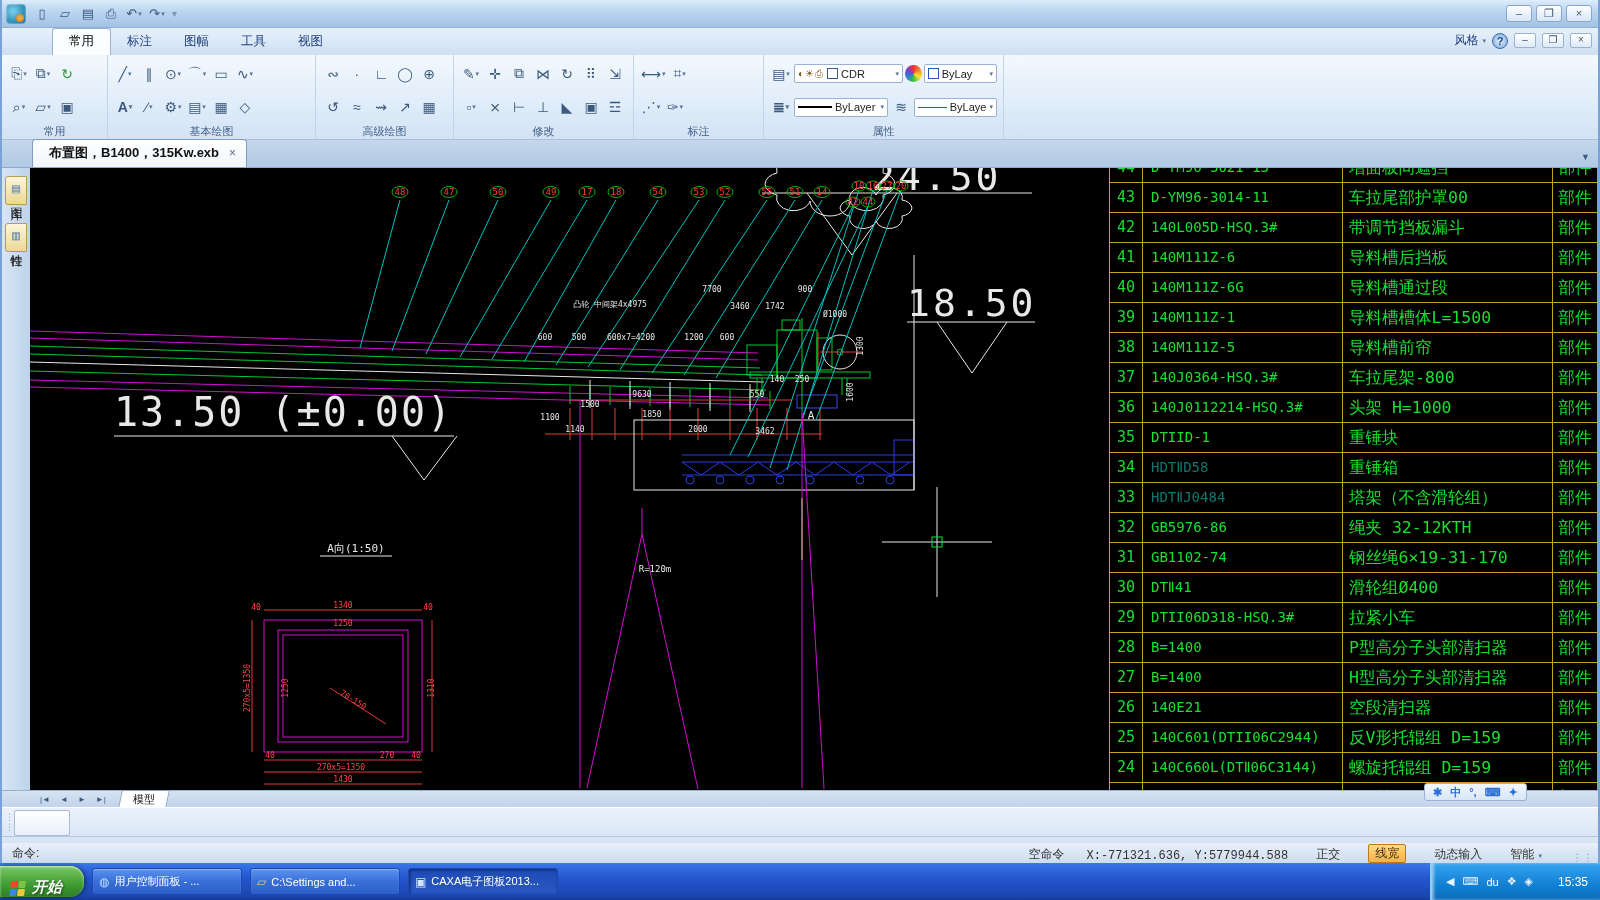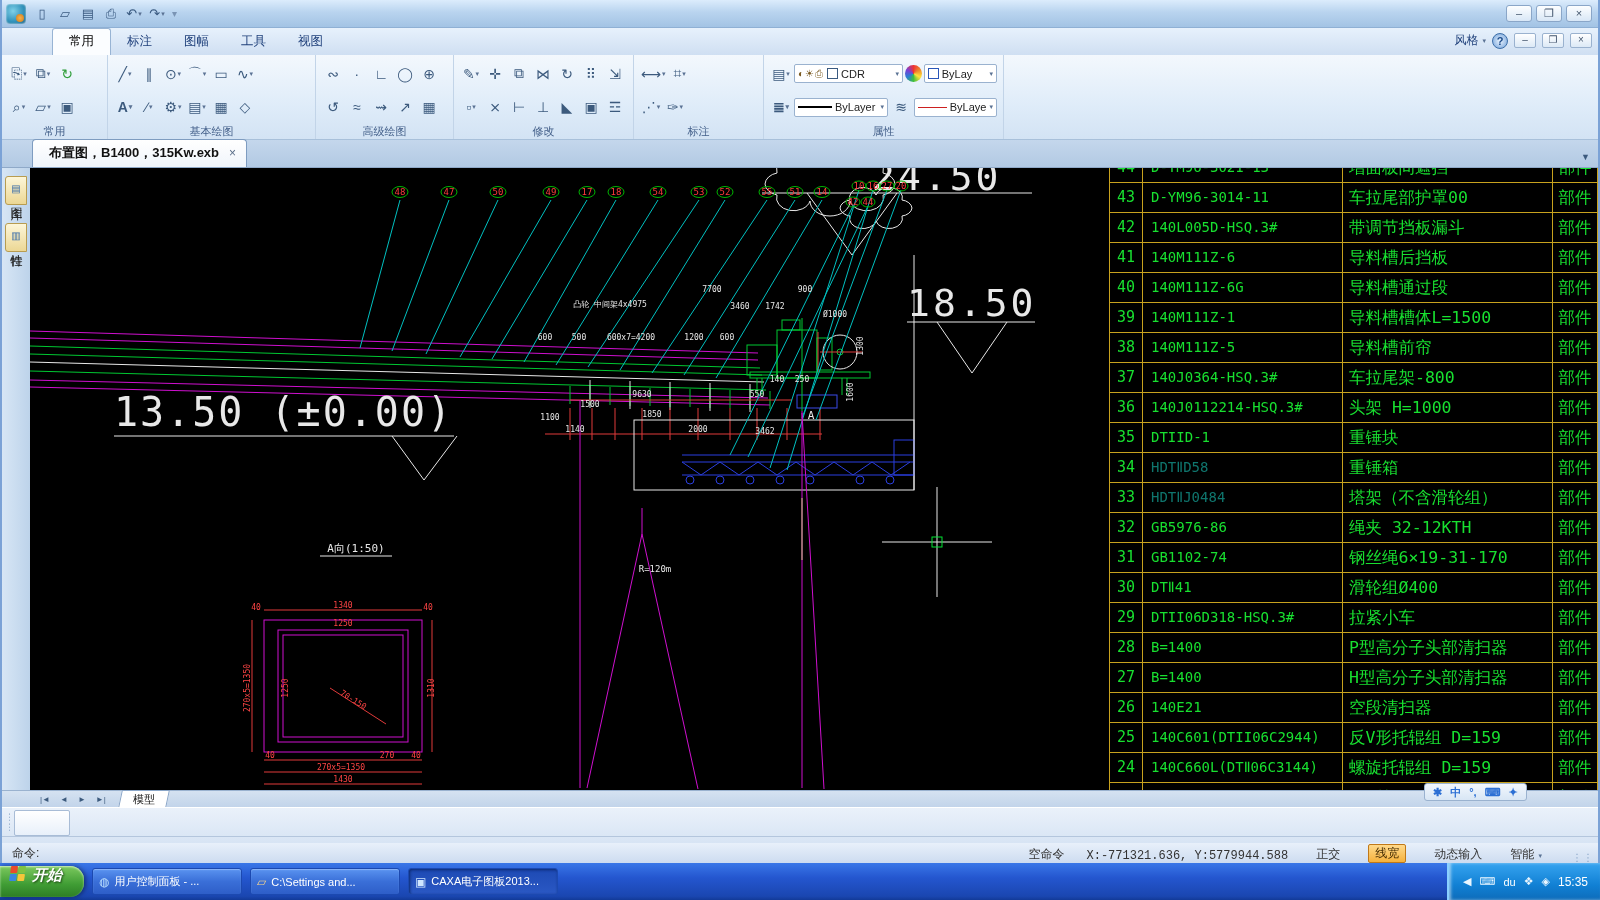--- a/index.html
+++ b/index.html
@@ -80,32 +80,32 @@
   .statusbar{height:20px;background:linear-gradient(#e8f0fa,#cddcf0);display:flex;align-items:center;font-size:12px;color:#333;padding:0 4px}
   .st-prompt{margin-left:6px}
   .st-right{margin-left:auto;display:flex;align-items:flex-end;gap:22px}
   .st-item{color:#333}
   .st-coords{font-family:Liberation Mono, monospace;font-size:12px}
   .st-toggle{padding:0 6px;border-radius:2px}
   .st-toggle.on{background:linear-gradient(#ffd98a,#f5b13d);border:1px solid #c07818;color:#402800}
   .st-grip{color:#8aa6c8;font-size:10px;margin-left:8px;letter-spacing:1px}
   
   .taskbar{position:relative;width:1600px;height:37px;background:linear-gradient(#3a77e8,#2456cf 40%,#1a46b0 90%,#123a98);display:flex;align-items:center}
-  .startbtn{height:31px;margin:0;padding:0 22px 0 10px;border-radius:0 14px 14px 0;background:linear-gradient(#7cc95e,#3f9c34 60%,#2e7d26);display:flex;align-items:flex-start;gap:6px;box-shadow:inset 0 1px 2px #cfeebf, 2px 0 4px rgba(0,0,0,.4)}
+  .startbtn{height:31px;margin:0;padding:0 22px 0 10px;border-radius:0 14px 14px 0;background:linear-gradient(#7cc95e,#3f9c34 60%,#2e7d26);display:flex;align-items:flex-end;gap:6px;box-shadow:inset 0 1px 2px #cfeebf, 2px 0 4px rgba(0,0,0,.4)}
   .winflag{width:16px;height:16px;display:grid;grid-template-columns:7px 7px;grid-template-rows:7px 7px;gap:1px;transform:skewX(-8deg)}
   .winflag i{border-radius:1px}
   .wf1{background:#e84b2c}.wf2{background:#7ec242}.wf3{background:#3a86e0}.wf4{background:#f5c63a}
   .startbtn b{color:#fff;font-size:15px;font-style:italic;text-shadow:1px 1px 2px #1c4a14}
   .taskbtn{width:150px;height:27px;margin-left:8px;border-radius:3px;background:linear-gradient(#5a93f0,#3a6fd8 50%,#2e5ec8);border:1px solid #1c49b0;display:flex;align-items:center;gap:5px;padding:0 6px;color:#fff;font-size:11px;overflow:hidden;white-space:nowrap;box-shadow:inset 0 1px 1px #8ab4f8}
   .taskbtn.active{background:linear-gradient(#1e4ab4,#2a58c4);box-shadow:inset 1px 1px 3px #0c2a70}
   .ticon{font-size:12px}
   .ticon.globe{color:#bfe2ff}.ticon.folder{color:#ffd98a}.ticon.caxa{color:#cfe6ff}
   .tray{margin-left:auto;height:37px;display:flex;align-items:center;gap:8px;padding:0 12px 0 14px;background:linear-gradient(#36a4f0,#1180d4 60%,#0d6cba);border-left:2px solid #8ad0ff;box-shadow:inset 2px 0 3px rgba(255,255,255,.5);color:#fff;font-size:11px}
   .tray .tico{font-size:11px;color:#eaf6ff}
-  .tray .clock{font-size:12px;margin-left:0}
+  .tray .clock{font-size:12px;margin-left:17px}
 </style>
 </head>
 <body>
 
 <div id="app">
 
   <div class="titlebar">
     <div class="logo"></div>
     <div class="qat">
       <div class="qbtn">▯</div>

